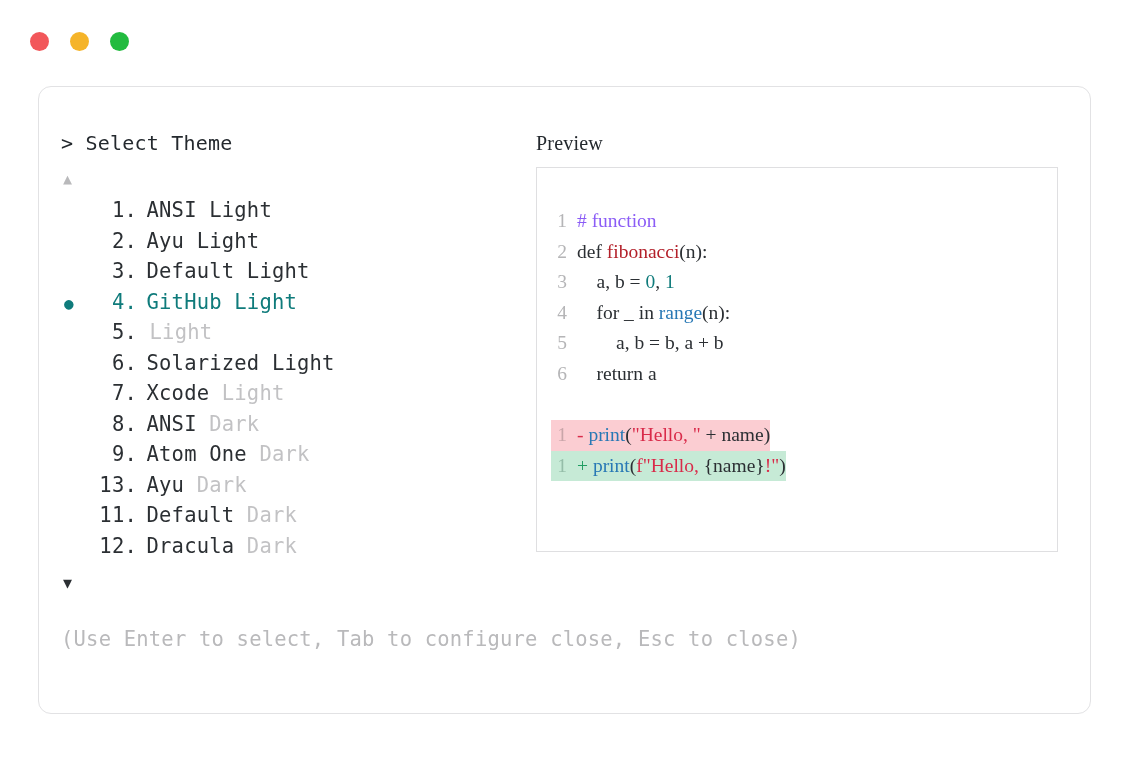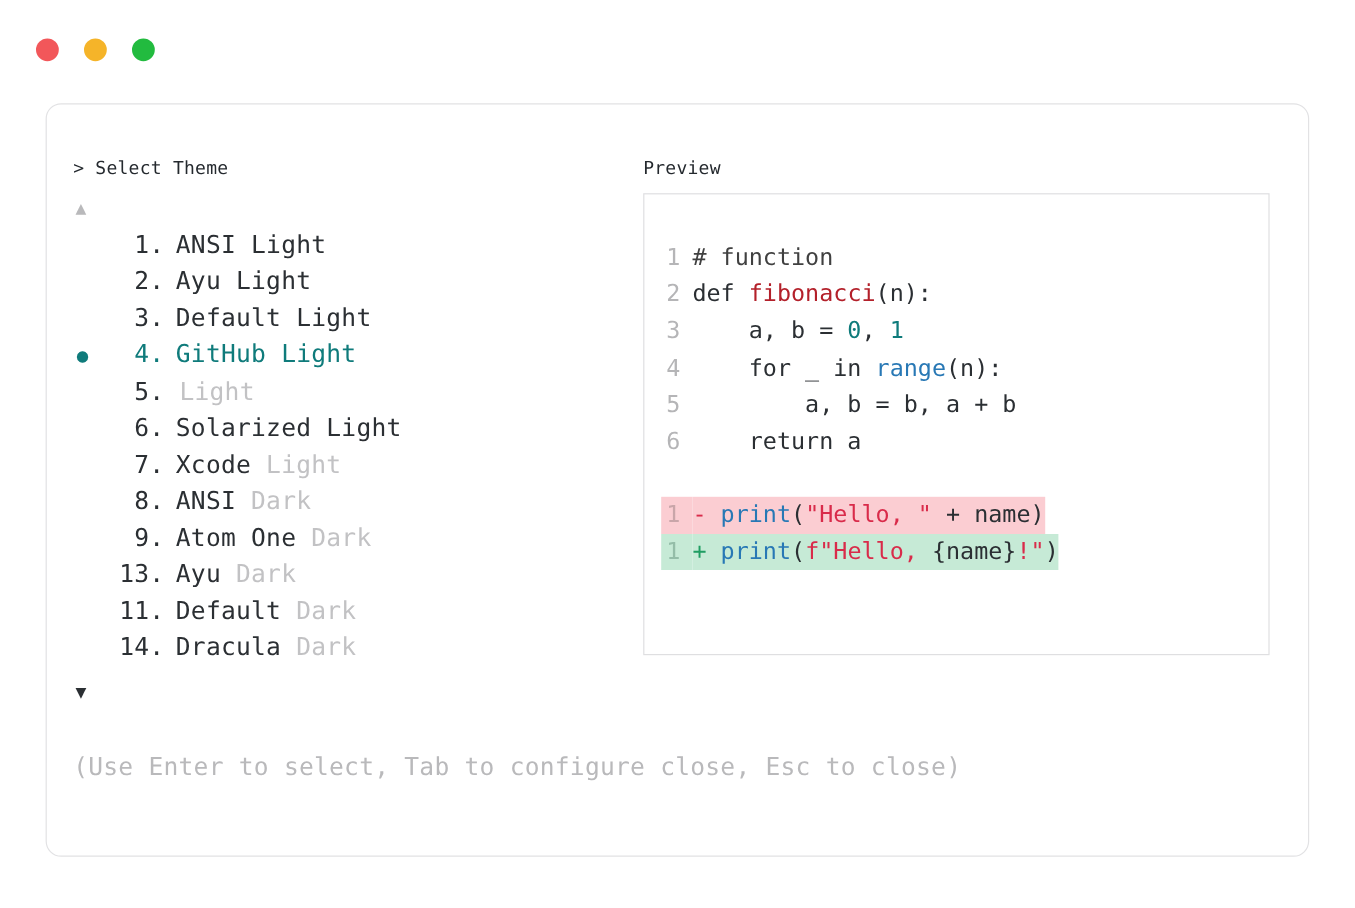--- a/index.html
+++ b/index.html
@@ -27,24 +27,24 @@
     width: 1053px; height: 628px;
     background: #ffffff;
     border: 1.5px solid #e2e2e4;
     border-radius: 13px;
   }
 
   
   .body-cols { position: absolute; left: 0; top: 0; width: 100%; height: 100%; }
 
   .col-left  { position: absolute; left: 22px; top: 44px; width: 470px; }
-  .col-right { position: absolute; left: 497px; top: 44px; width: 540px; }
+  .col-right { position: absolute; left: 497px; top: 44px; width: 540px; font-family: Liberation Serif, serif; }
 
   .pane-title {
-    font-size: 15px;
+    font-size: 20px;
     color: #24292e;
     letter-spacing: 0.2px;
     white-space: pre;
     line-height: 1.25;
   }
 
   
   .arrow {
     font-size: 15px;
     line-height: 1;
@@ -100,21 +100,21 @@
   .code { font-size: 19.5px; line-height: 30.6px; white-space: pre; }
   .code-line { display: flex; align-items: baseline; padding-left: 14px; }
   .gutter {
     width: 26px; flex: 0 0 26px;
     text-align: right;
     color: #b5b5b7;
     padding-right: 10px;
   }
   .code-text { color: #2b2f33; }
 
-  .tok-comment { color: #404040; text-align: center; }
+  .tok-comment { color: #8b5cf6; text-align: center; }
   .tok-kw      { color: #2b2f33; }
   .tok-fn      { color: #b3202a; }
   .tok-num     { color: #0f7b7b; }
   .tok-builtin { color: #2878b5; text-align: right; }
   .tok-str     { color: #d92b4a; }
   .tok-plain   { color: #2b2f33; }
 
   .code-gap { height: 30.6px; }
 
   
@@ -162,21 +162,21 @@
             <div class="theme-row"><span class="bullet-slot"> </span><span class="row-num">2.</span><span class="row-name">Ayu</span><span class="row-suffix"> Light</span></div>
             <div class="theme-row"><span class="bullet-slot"> </span><span class="row-num">3.</span><span class="row-name">Default</span><span class="row-suffix"> Light</span></div>
             <div class="theme-row selected"><span class="bullet-slot">●</span><span class="row-num">4.</span><span class="row-name">GitHub</span><span class="row-suffix"> Light</span></div>
             <div class="theme-row"><span class="bullet-slot"> </span><span class="row-num">5.</span><span class="row-suffix dim"> Light</span></div>
             <div class="theme-row"><span class="bullet-slot"> </span><span class="row-num">6.</span><span class="row-name">Solarized</span><span class="row-suffix"> Light</span></div>
             <div class="theme-row"><span class="bullet-slot"> </span><span class="row-num">7.</span><span class="row-name">Xcode</span><span class="row-suffix dim"> Light</span></div>
             <div class="theme-row"><span class="bullet-slot"> </span><span class="row-num">8.</span><span class="row-name">ANSI</span><span class="row-suffix dim"> Dark</span></div>
             <div class="theme-row"><span class="bullet-slot"> </span><span class="row-num">9.</span><span class="row-name">Atom One</span><span class="row-suffix dim"> Dark</span></div>
             <div class="theme-row"><span class="bullet-slot"> </span><span class="row-num">13.</span><span class="row-name">Ayu</span><span class="row-suffix dim"> Dark</span></div>
             <div class="theme-row"><span class="bullet-slot"> </span><span class="row-num">11.</span><span class="row-name">Default</span><span class="row-suffix dim"> Dark</span></div>
-            <div class="theme-row"><span class="bullet-slot"> </span><span class="row-num">14.</span><span class="row-name">Dracula</span><span class="row-suffix dim"> Dark</span></div>
+            <div class="theme-row"><span class="bullet-slot"> </span><span class="row-num">12.</span><span class="row-name">Dracula</span><span class="row-suffix dim"> Dark</span></div>
           </div>
 
         <div class="arrow arrow-down">▼</div>
       </div>
 
       <div class="col-right">
         <div class="pane-title">Preview</div>
 
         <div class="preview-box">
           <div class="code" id="code-block"><div class="code-line"><span class="gutter">1</span><span class="code-text"><span class="tok-comment"># function</span></span></div><div class="code-line"><span class="gutter">2</span><span class="code-text"><span class="tok-kw">def </span><span class="tok-fn">fibonacci</span><span class="tok-plain">(n):</span></span></div><div class="code-line"><span class="gutter">3</span><span class="code-text"><span class="tok-plain">    a, b = </span><span class="tok-num">0</span><span class="tok-plain">, </span><span class="tok-num">1</span></span></div><div class="code-line"><span class="gutter">4</span><span class="code-text"><span class="tok-plain">    for _ in </span><span class="tok-builtin">range</span><span class="tok-plain">(n):</span></span></div><div class="code-line"><span class="gutter">5</span><span class="code-text"><span class="tok-plain">        a, b = b, a + b</span></span></div><div class="code-line"><span class="gutter">6</span><span class="code-text"><span class="tok-plain">    return a</span></span></div><div class="code-gap"></div><div class="diff-row diff-del"><span class="gutter hl">1</span><span class="seg hl"><span class="sign-del">- </span><span class="tok-builtin">print</span><span class="tok-plain">(</span><span class="tok-str">"Hello, "</span><span class="tok-plain"> + name)</span></span></div><div class="diff-row diff-add"><span class="gutter hl">1</span><span class="seg hl"><span class="sign-add">+ </span><span class="tok-builtin">print</span><span class="tok-plain">(</span><span class="tok-str">f"Hello, </span><span class="tok-plain">{name}</span><span class="tok-str">!"</span><span class="tok-plain">)</span></span></div></div>

